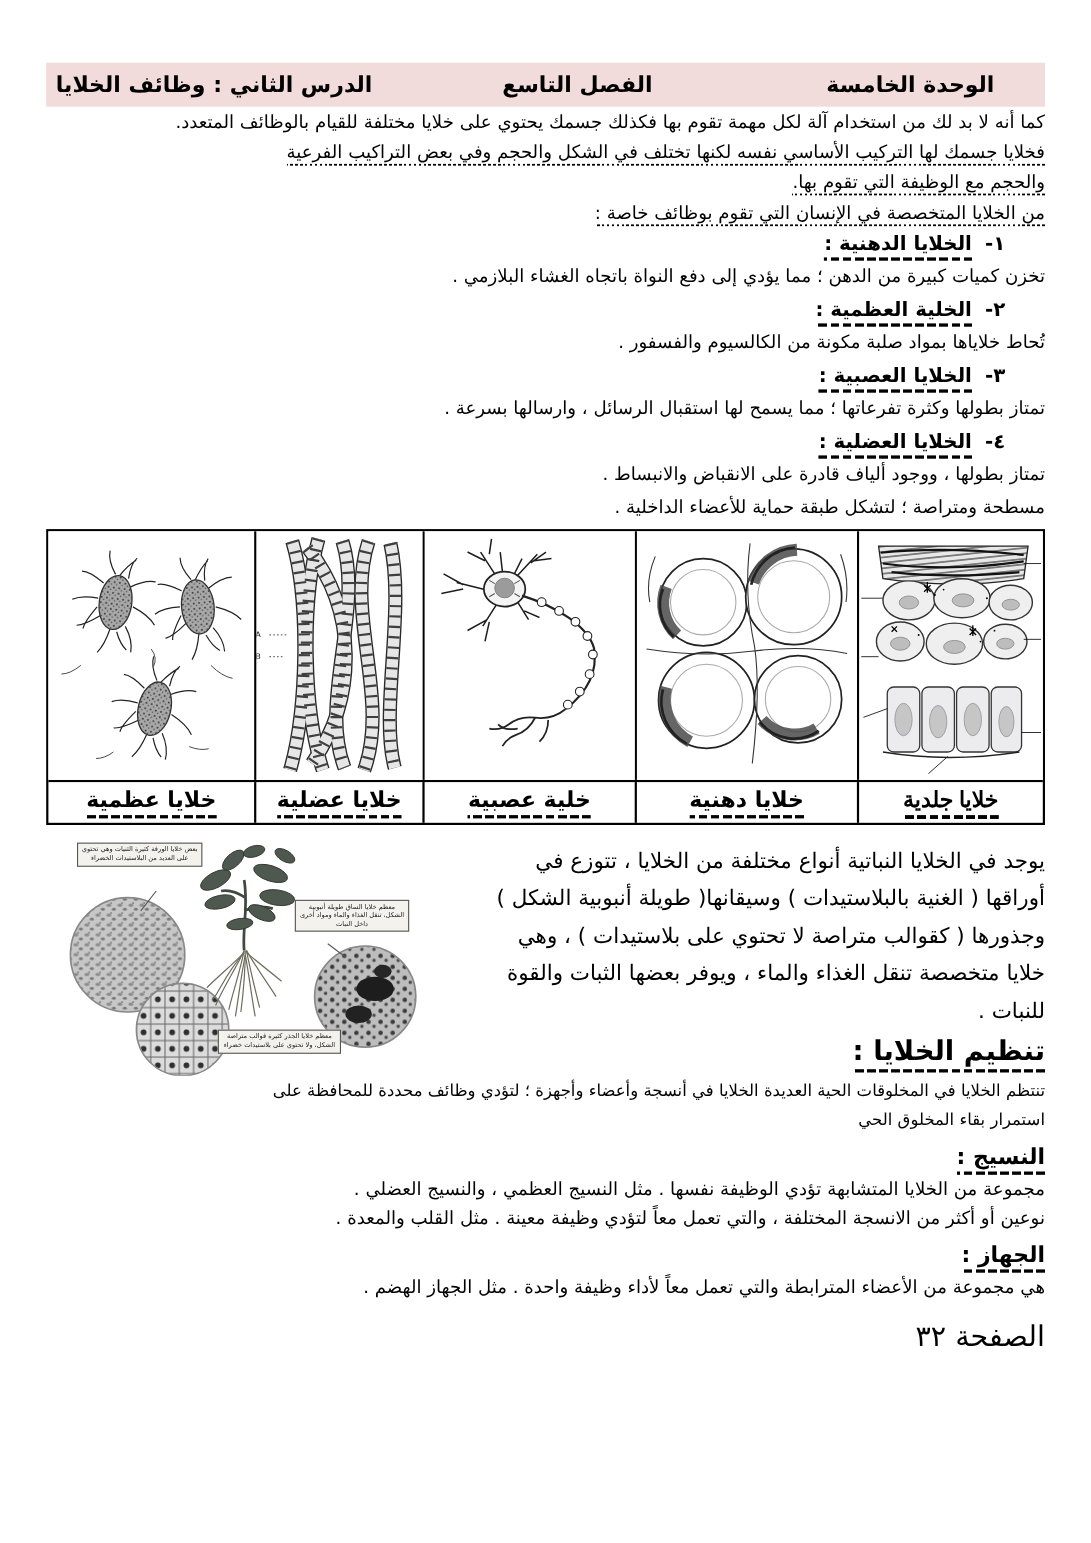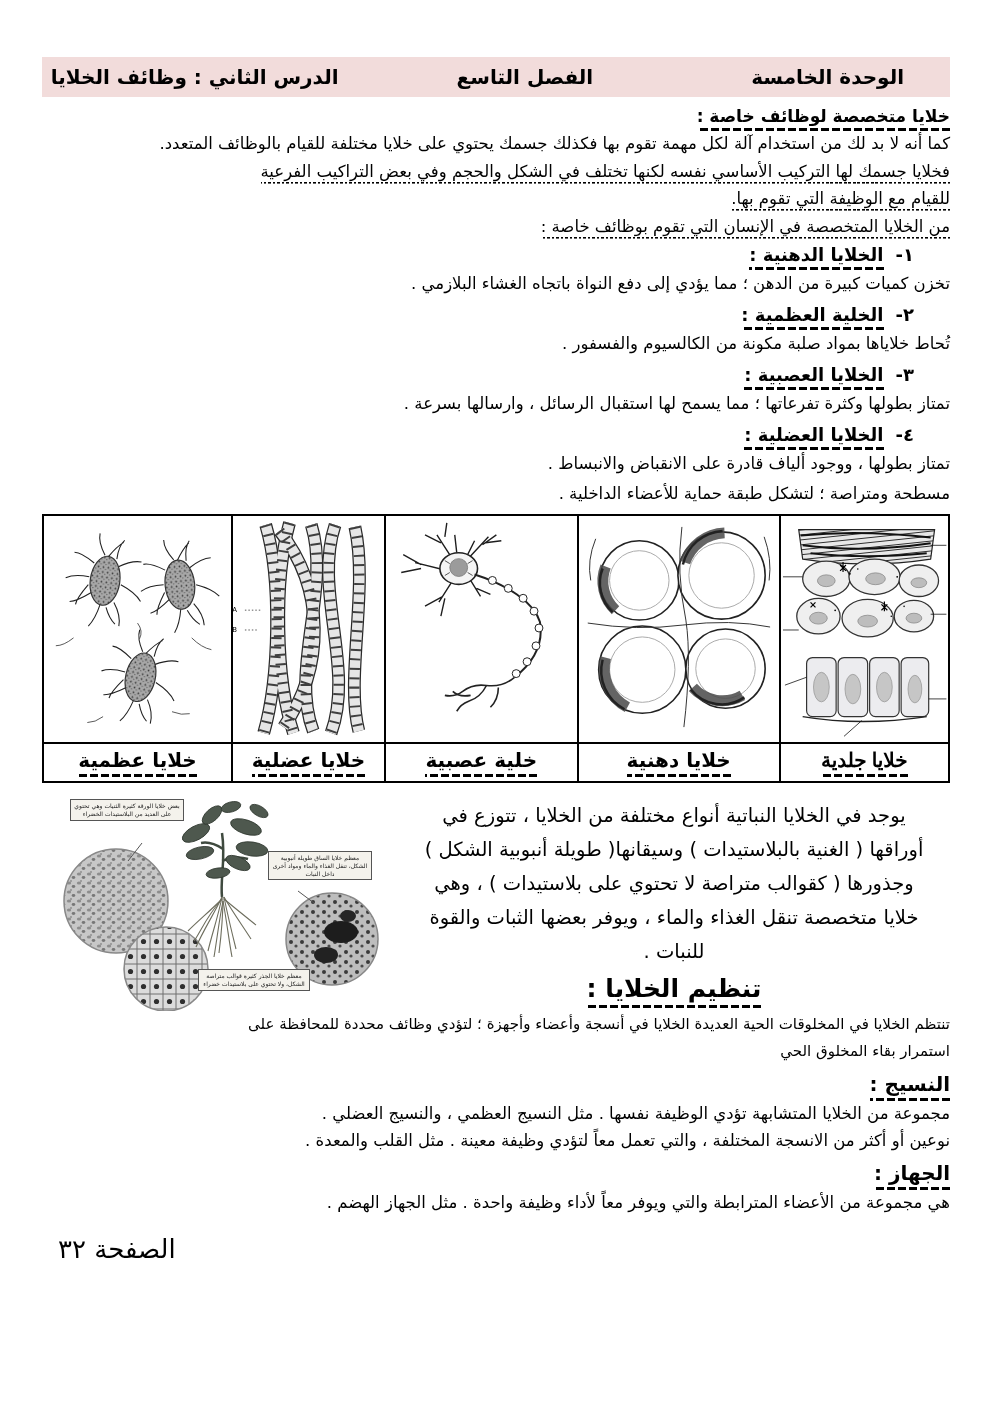--- a/index.html
+++ b/index.html
@@ -33,51 +33,48 @@
   .fcell{display:flex;align-items:center;justify-content:center;min-width:0;}
   .fcell:not(:last-child){border-left:2.5px solid #000;}
   .img-row .fcell{height:226px;background:#fff;overflow:hidden;}
   .cap-row{border-top:2.5px solid #000;}
   .cap-row .fcell{height:37px;font-weight:bold;font-size:20px;}
   .w-skin{flex:170 1 0;font-family:Liberation Serif, serif;} .w-fat{flex:203 1 0;} .w-neuron{flex:194 1 0;}
   .w-muscle{flex:153 1 0;} .w-bone{flex:190 1 0;}
   .cellsvg{width:100%;height:220px;display:block;}
 
   .plant-row{display:flex;margin-top:16px;}
-  .plant-text{flex:1;font-size:19.5px;line-height:34px;text-align:center;}
+  .plant-text{flex:1;font-size:19.5px;line-height:34px;text-align:right;}
   .org-head{font-size:25px;font-weight:bold;line-height:36px;margin-top:2px;}
   .plant-fig{flex:0 0 340px;width:340px;height:212px;position:relative;margin-left:4px;margin-right:12px;}
   .plant-fig svg{position:absolute;inset:0;}
   .callout{position:absolute;background:#f4f2ec;border:1px solid #555;font-size:6px;line-height:1.3;
            padding:2px 3px;text-align:center;color:#222;z-index:2;}
 
   .org-body{font-size:15px;line-height:27px;}
   .sec-head{font-size:20px;font-weight:bold;line-height:32px;margin-top:3px;}
   .sec-desc{font-size:16.5px;line-height:27px;}
-  .page-num{margin-top:16px;font-size:26px;line-height:34px;text-align:left;padding-left:0;margin-left:16px;}
+  .page-num{margin-top:16px;font-size:26px;line-height:34px;text-align:right;padding-left:0;margin-left:16px;}
   .page-num:after{content:"";display:block;clear:both;}
 </style>
 </head>
 <body>
 
 <div class="page">
   <div class="content">
 
     <div class="header-bar" style="background-color: rgb(242, 220, 219);">
       <span class="hdr-unit">الوحدة الخامسة</span>
       <span class="hdr-chapter">الفصل التاسع</span>
       <span class="hdr-lesson">الدرس الثاني : وظائف الخلايا</span>
     </div>
 
-    <div class="intro-head">
-      <span class="u-dash">خلايا متخصصة لوظائف خاصة :</span>
-    </div>
     <div class="bodyline"><span>كما أنه لا بد لك من استخدام آلة لكل مهمة تقوم بها فكذلك جسمك يحتوي على خلايا مختلفة للقيام بالوظائف المتعدد.</span></div>
     <div class="bodyline"><span class="u-dot">فخلايا جسمك لها التركيب الأساسي نفسه لكنها تختلف في الشكل والحجم  وفي بعض التراكيب الفرعية</span></div>
-    <div class="bodyline"><span class="u-dot">للقيام مع الوظيفة التي تقوم بها.</span></div>
+    <div class="bodyline"><span class="u-dot">والحجم مع الوظيفة التي تقوم بها.</span></div>
     <div class="bodyline"><span class="u-dot">من الخلايا المتخصصة في الإنسان التي تقوم بوظائف خاصة :</span></div>
 
     <div>
       <div class="cell-item">
         <div class="item-head"><span class="num">١-</span><span class="u-dash">الخلايا الدهنية :</span></div>
         <div class="item-desc">تخزن كميات كبيرة من الدهن ؛ مما يؤدي إلى دفع النواة باتجاه الغشاء البلازمي .</div>
       </div>
       <div class="cell-item">
         <div class="item-head"><span class="num">٢-</span><span class="u-dash">الخلية العظمية :</span></div>
         <div class="item-desc">تُحاط خلاياها بمواد صلبة مكونة من الكالسيوم والفسفور .</div>
@@ -386,17 +383,17 @@
 
     <div class="org-body">تنتظم الخلايا في المخلوقات الحية العديدة الخلايا في أنسجة وأعضاء وأجهزة ؛ لتؤدي وظائف محددة للمحافظة على</div>
     <div class="org-body">استمرار بقاء المخلوق الحي</div>
 
     <div class="sec-head"><span class="u-dash">النسيج :</span></div>
     <div class="sec-desc">مجموعة من الخلايا المتشابهة تؤدي الوظيفة نفسها . مثل النسيج العظمي ، والنسيج العضلي .</div>
 
     <div class="sec-desc">نوعين أو أكثر من الانسجة المختلفة ، والتي تعمل معاً لتؤدي وظيفة معينة . مثل القلب والمعدة .</div>
 
     <div class="sec-head"><span class="u-dash">الجهاز :</span></div>
-    <div class="sec-desc">هي مجموعة من الأعضاء المترابطة والتي ويوفر معاً لأداء وظيفة واحدة . مثل الجهاز الهضم .</div>
+    <div class="sec-desc">هي مجموعة من الأعضاء المترابطة والتي تعمل معاً لأداء وظيفة واحدة . مثل الجهاز الهضم .</div>
 
     <div class="page-num">الصفحة ٣٢</div>
   </div>
 </div>
 
 </body></html>

